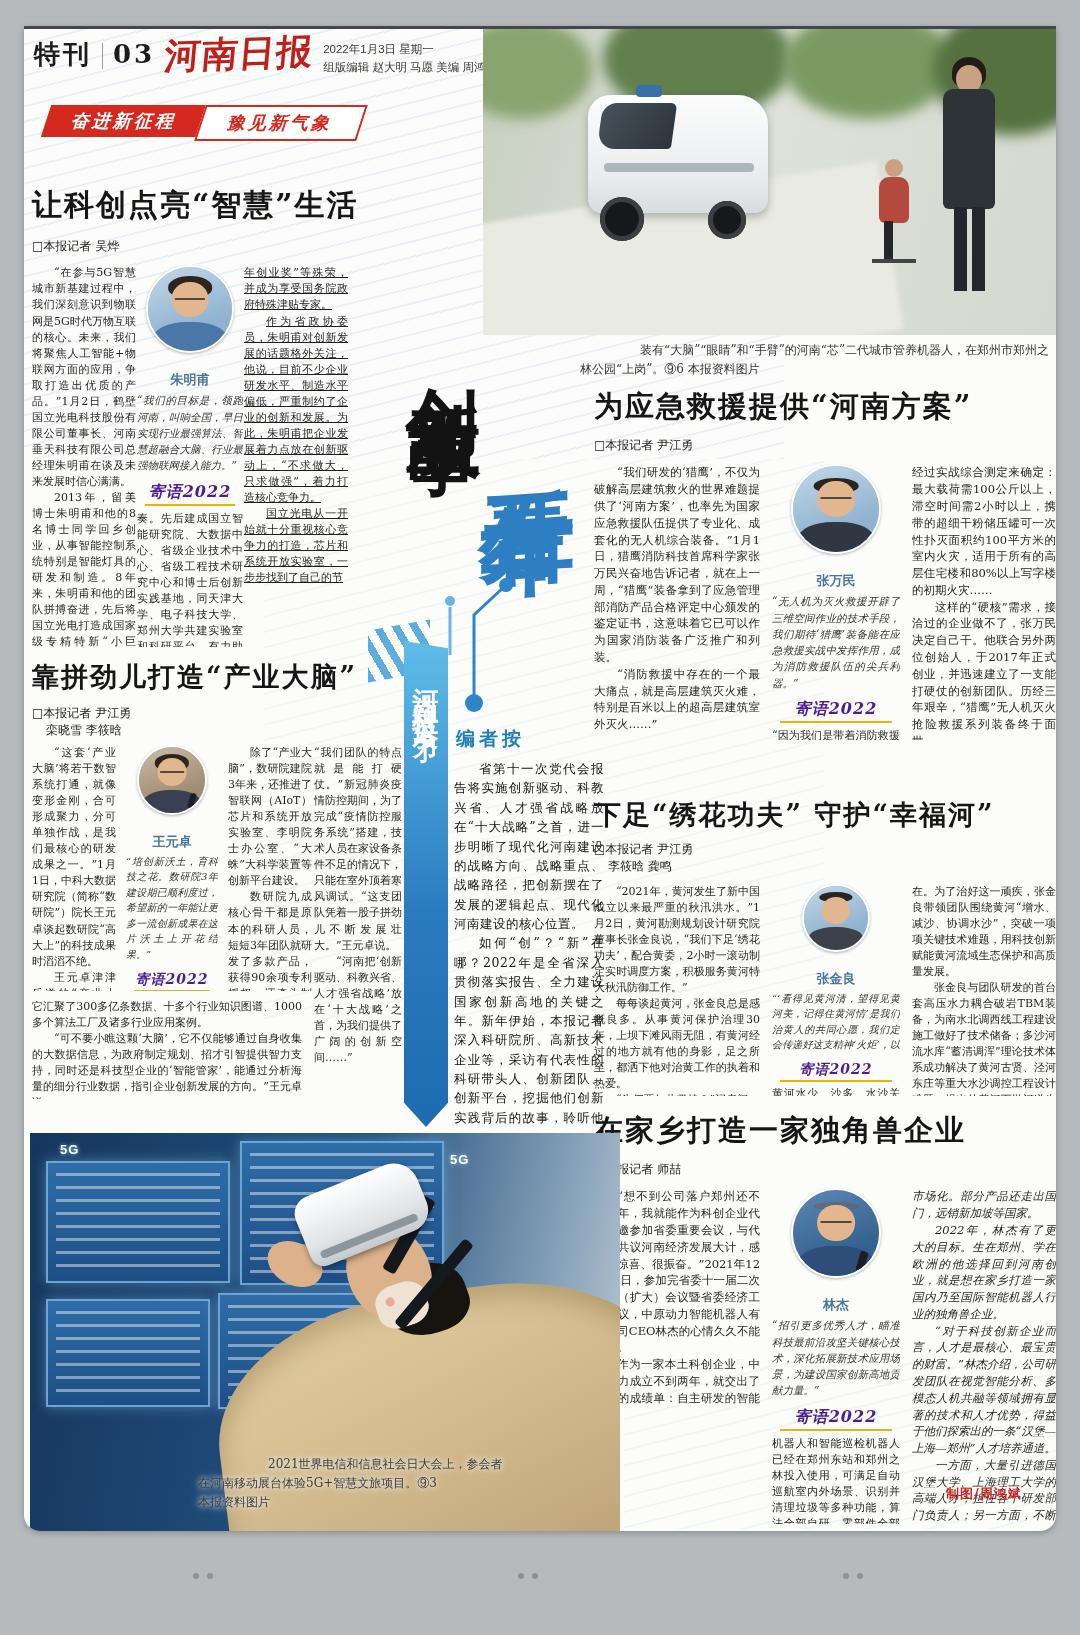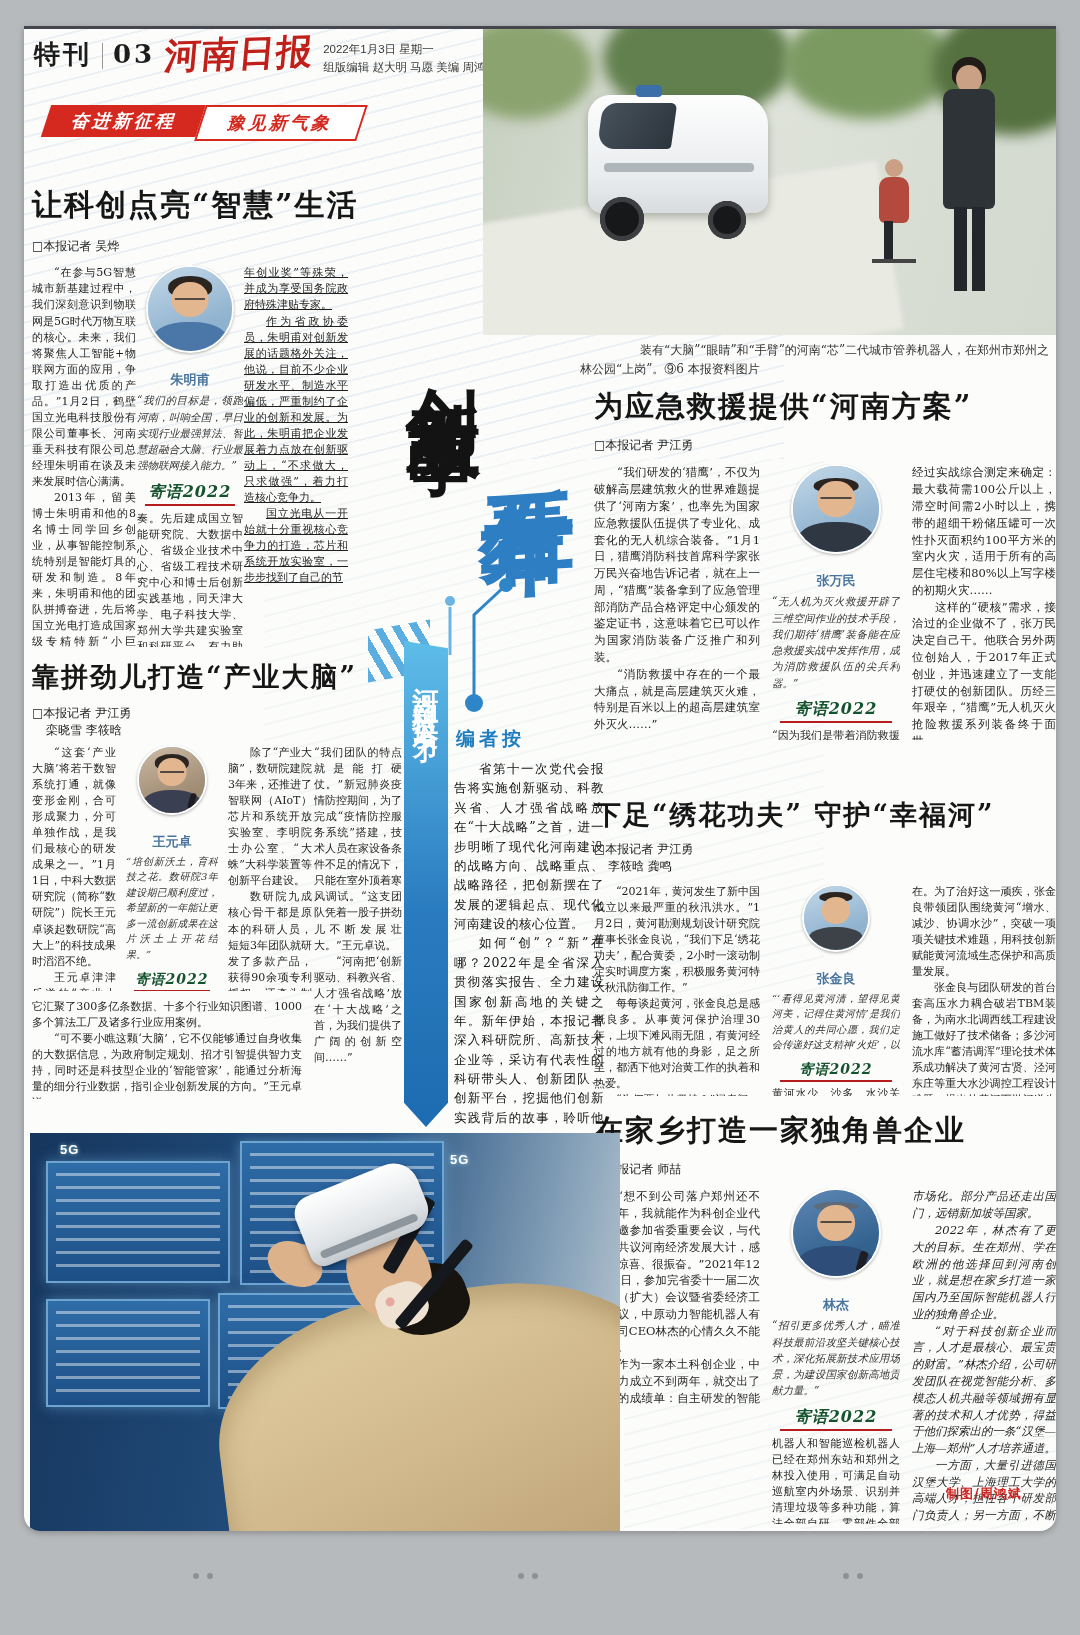--- a/index.html
+++ b/index.html
@@ -29,22 +29,22 @@
   .byline{font:12px/1.45 "DejaVu Serif",serif;color:#222;}
   .byline p{margin:0;}
   .byline p + p{padding-left:14px;}
   .cols{display:flex;}
   .col{font:11px/1.46 "DejaVu Serif",serif;text-align:justify;color:#1f1f1f;overflow:hidden;}
   .col p{margin:0;text-indent:2em;}
   .nfi p:first-child{text-indent:0;}
   .pcol{display:flex;flex-direction:column;overflow:hidden;}
   .pname{font:bold 13px/1.3 "DejaVu Serif",serif;color:#49759e;text-align:center;margin:19px 0 3px;flex:none;}
   .quote{font:italic 10.5px/1.55 "DejaVu Serif",serif;color:#333;text-align:justify;overflow:hidden;flex:none;}
-  .badge{flex:none;font:bold italic 16px/1 "DejaVu Serif",serif;color:#14532d;text-align:center;
-         border-bottom:2px solid #b91c1c;padding:6px 0 4px;margin:4px 8px 5px;letter-spacing:1px;}
+  .badge{flex:none;font:bold italic 16px/1 "DejaVu Serif",serif;color:#4c1d95;text-align:center;
+         border-bottom:2px solid #eab308;padding:6px 0 4px;margin:4px 8px 5px;letter-spacing:1px;}
   .tail{font:11px/1.46 "DejaVu Serif",serif;text-align:justify;color:#1f1f1f;overflow:hidden;flex:1;}
   .tail p{margin:0;text-indent:2em;}
   
   .portrait{position:relative;border-radius:50%;overflow:hidden;margin:0 auto;flex:none;
             border:2px solid #fff;box-shadow:0 1px 3px rgba(0,0,0,.3);background:#9cb9d2;}
   .av-bg{position:absolute;inset:0;background:linear-gradient(160deg,#c3d8e8,#8fb2cf 70%);}
   .av-hair{position:absolute;left:50%;top:10%;width:52%;height:26%;transform:translateX(-50%);
            background:#2b241f;border-radius:50% 50% 42% 42%;}
   .bald .av-hair{top:13%;height:10%;background:#6b5f52;opacity:.55;}
   .av-head{position:absolute;left:50%;top:17%;width:44%;height:42%;transform:translateX(-50%);
@@ -393,20 +393,25 @@
     <div class="screen-tag" style="left:30px;top:10px;">5G</div>
     <div class="screen-tag" style="left:420px;top:20px;">5G</div>
     <div class="vr-jacket"></div>
     <div class="vr-hair"></div>
     <div class="vr-head"></div>
     <div class="vr-mask"></div>
     <div class="vr-strap" style="left:372px;top:60px;width:14px;height:84px;transform:rotate(30deg);"></div>
     <div class="vr-strap" style="left:398px;top:96px;width:12px;height:110px;transform:rotate(40deg);"></div>
     <div class="vr-hand"></div>
     <div class="vr-hmd"></div>
+    <div class="caption-bottom">
+      <div>2021世界电信和信息社会日大会上，参会者</div>
+      <div>在河南移动展台体验5G+智慧文旅项目。⑨3</div>
+      <div>本报资料图片</div>
+    </div>
   </div>
 
   <div class="credit">制图/周鸿斌</div>
 </div>
 
 <div class="dot" style="left:193px;top:1573px;"></div>
 <div class="dot" style="left:207px;top:1573px;"></div>
 <div class="dot" style="left:518px;top:1573px;"></div>
 <div class="dot" style="left:532px;top:1573px;"></div>
 <div class="dot" style="left:843px;top:1573px;"></div>

